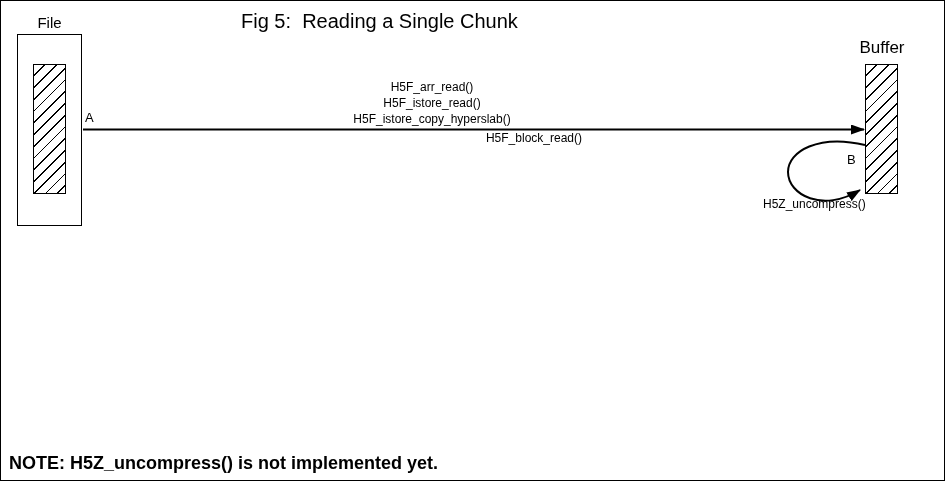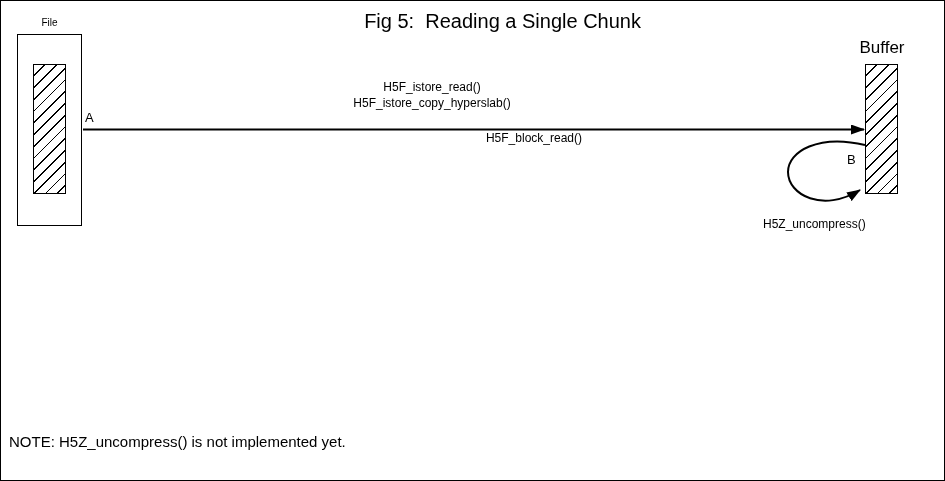--- a/index.html
+++ b/index.html
@@ -16,32 +16,32 @@
     background: #ffffff;
     color: #000000;
     font-family: "Liberation Sans", sans-serif;
     overflow: hidden;
   }
   .title {
     position: absolute;
     left: 240px;
     top: 8px;
     width: 400px;
-    text-align: right;
+    text-align: left;
     font-size: 20px;
     line-height: 24px;
     white-space: pre;
   }
   .file-label {
     position: absolute;
     left: 16px;
     top: 15px;
     width: 65px;
     text-align: center;
-    font-size: 10px;
+    font-size: 15px;
     line-height: 14px;
   }
   .file-box {
     position: absolute;
     left: 16px;
     top: 33px;
     width: 65px;
     height: 192px;
     box-sizing: border-box;
     border: 1px solid #000000;
@@ -116,30 +116,31 @@
   .label-b {
     position: absolute;
     left: 846px;
     top: 151px;
     font-size: 13px;
     line-height: 15px;
   }
   .uncompress-label {
     position: absolute;
     left: 762px;
-    top: 216px;
+    top: 196px;
     font-size: 12px;
     line-height: 14px;
   }
   .note {
     position: absolute;
     left: 8px;
-    top: 433px;
-    font-size: 15px;
+    top: 455px;
+    font-size: 18px;
     line-height: 15px;
+    font-weight: bold;
   }
 </style>
 </head>
 <body>
 
 <div class="canvas">
 
   <div class="title">Fig 5:  Reading a Single Chunk</div>
 
   <div class="file-label">File</div>
@@ -156,20 +157,21 @@
         <path d="M0,0 L14,5 L0,10 z" fill="#000000"></path>
       </marker>
     </defs>
     <line x1="82" y1="128.5" x2="863" y2="128.5" stroke="#000000" stroke-width="2" marker-end="url(#arrowhead)"></line>
     <path d="M 864 144 C 818 133, 787 150, 787 171 C 787 194, 822 212, 859 189" fill="none" stroke="#000000" stroke-width="2" marker-end="url(#arrowhead)"></path>
   </svg>
 
   <div class="label-a">A</div>
 
   <div class="calls-above">
+    <div>H5F_arr_read()</div>
     <div>H5F_istore_read()</div>
     <div>H5F_istore_copy_hyperslab()</div>
   </div>
 
   <div class="calls-below">
     <div>H5F_block_read()</div>
   </div>
 
   <div class="label-b">B</div>
   <div class="uncompress-label">H5Z_uncompress()</div>

